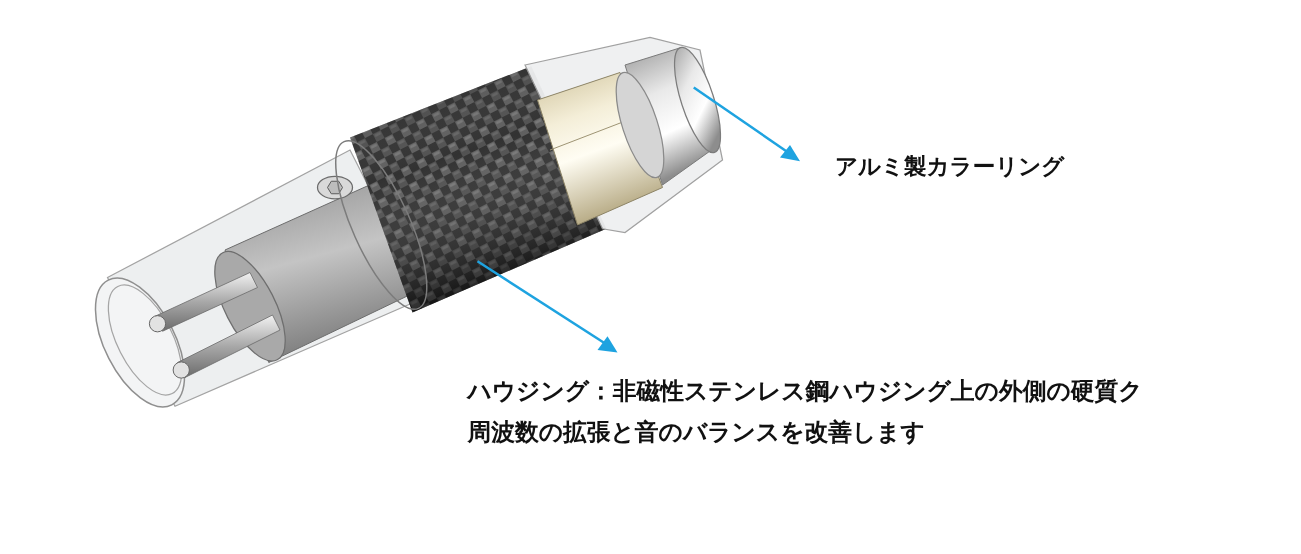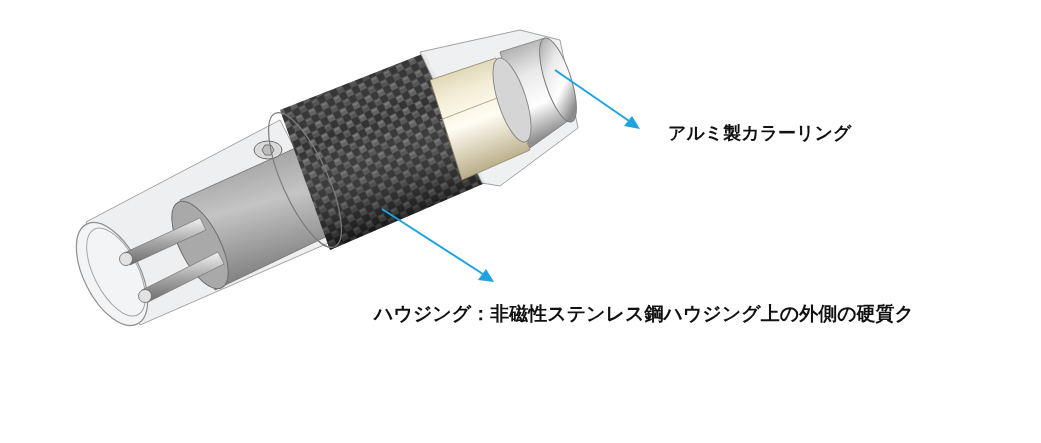--- a/index.html
+++ b/index.html
@@ -109,14 +109,15 @@
     <g>
       <line x1="382" y1="209" x2="486" y2="276" stroke="#1ea3e0" stroke-width="2"></line>
       <polygon points="494,282 478,280 486,269" fill="#1ea3e0"></polygon>
     </g>
   </svg>
 
   <div class="label-ring">アルミ製カラーリング</div>
 
   <div class="desc">
     <div class="line">ハウジング：非磁性ステンレス鋼ハウジング上の外側の硬質ク</div>
+    <div class="line">周波数の拡張と音のバランスを改善します</div>
   </div>
 </div>
 
 </body></html>

